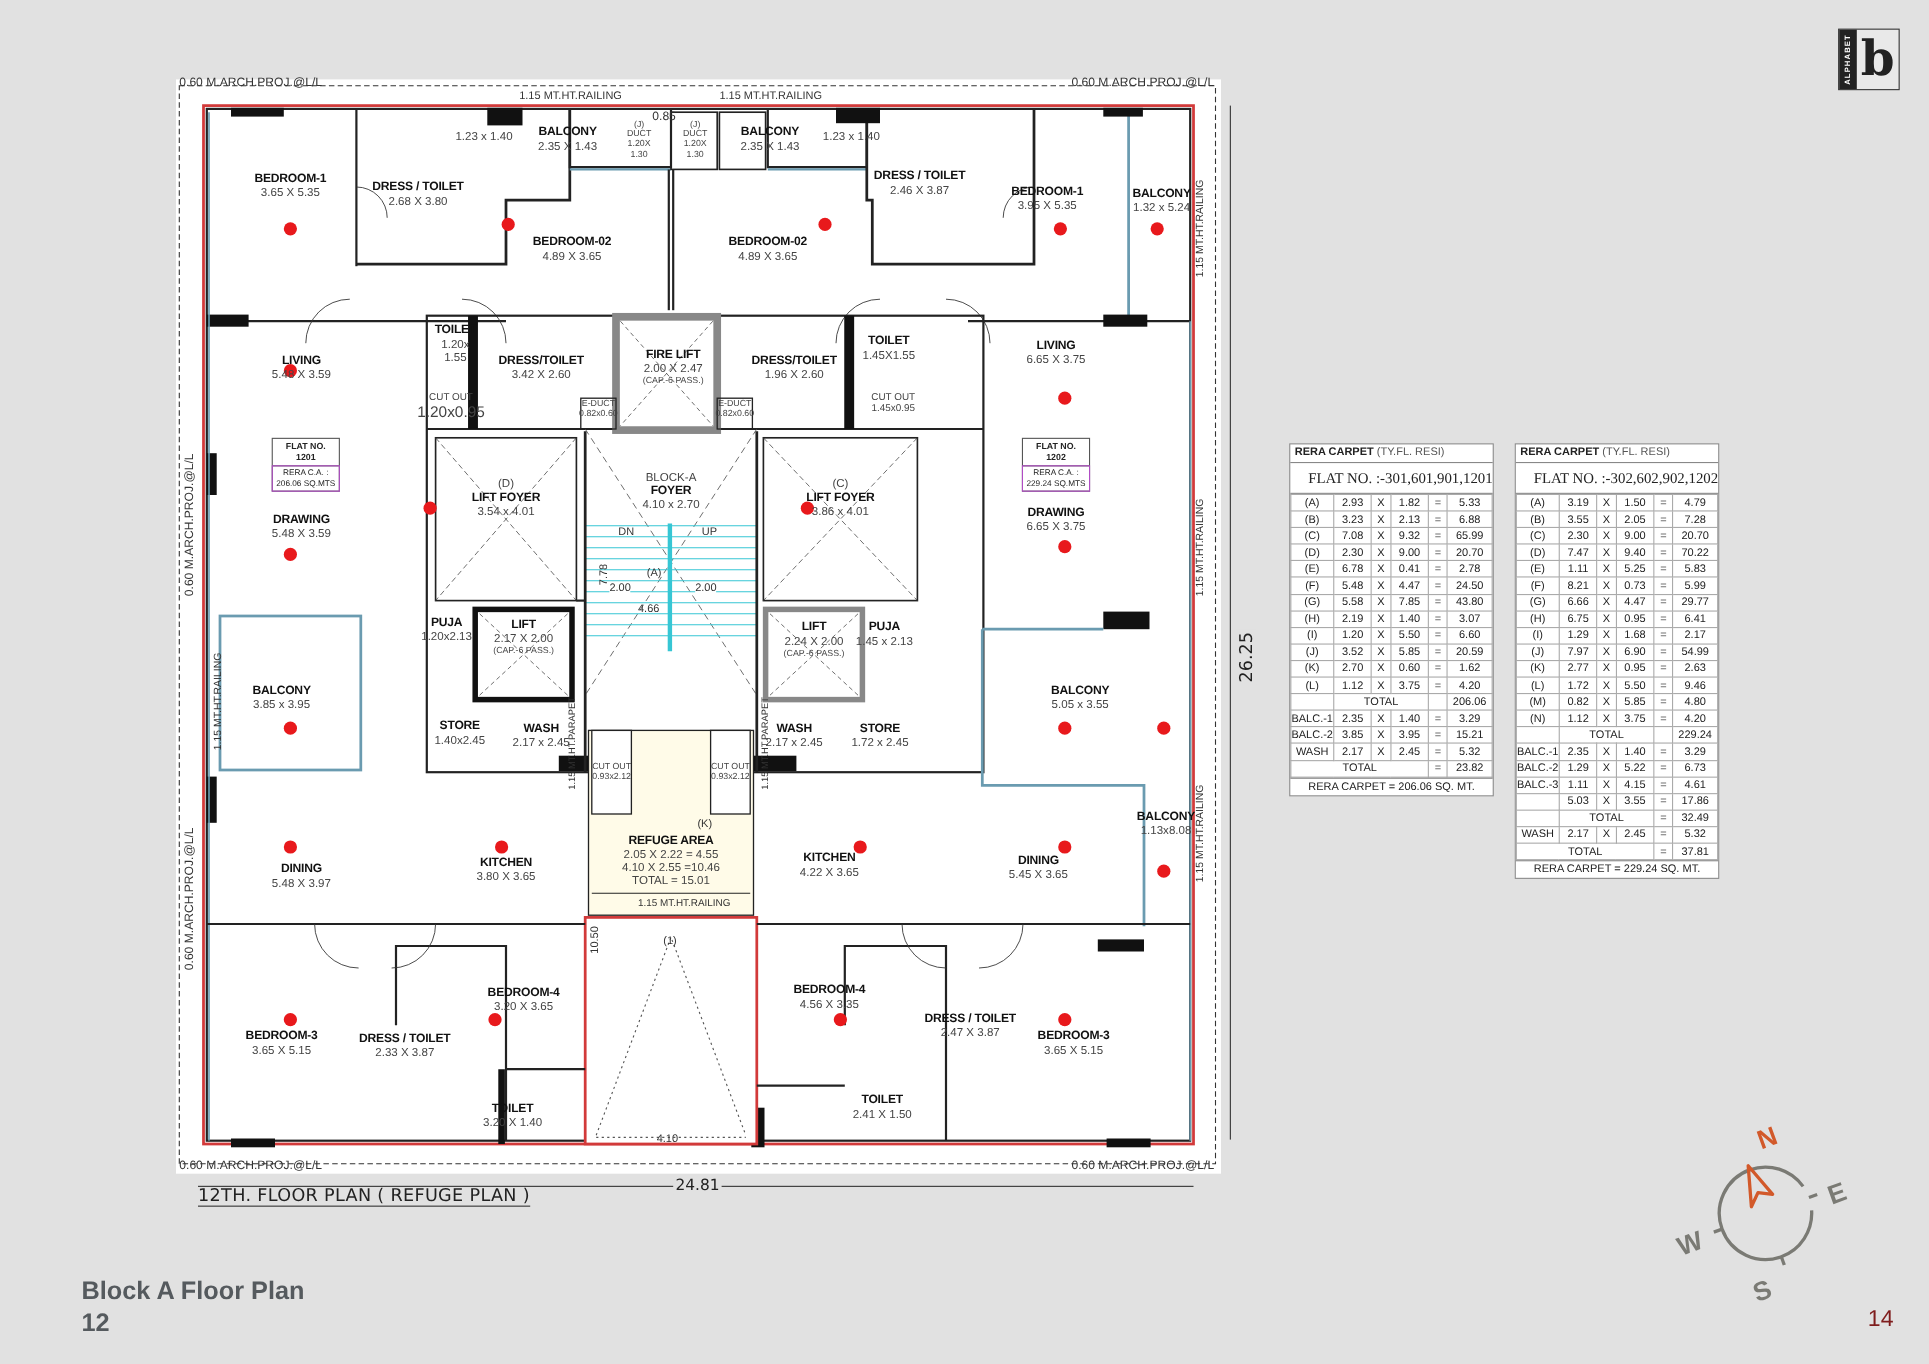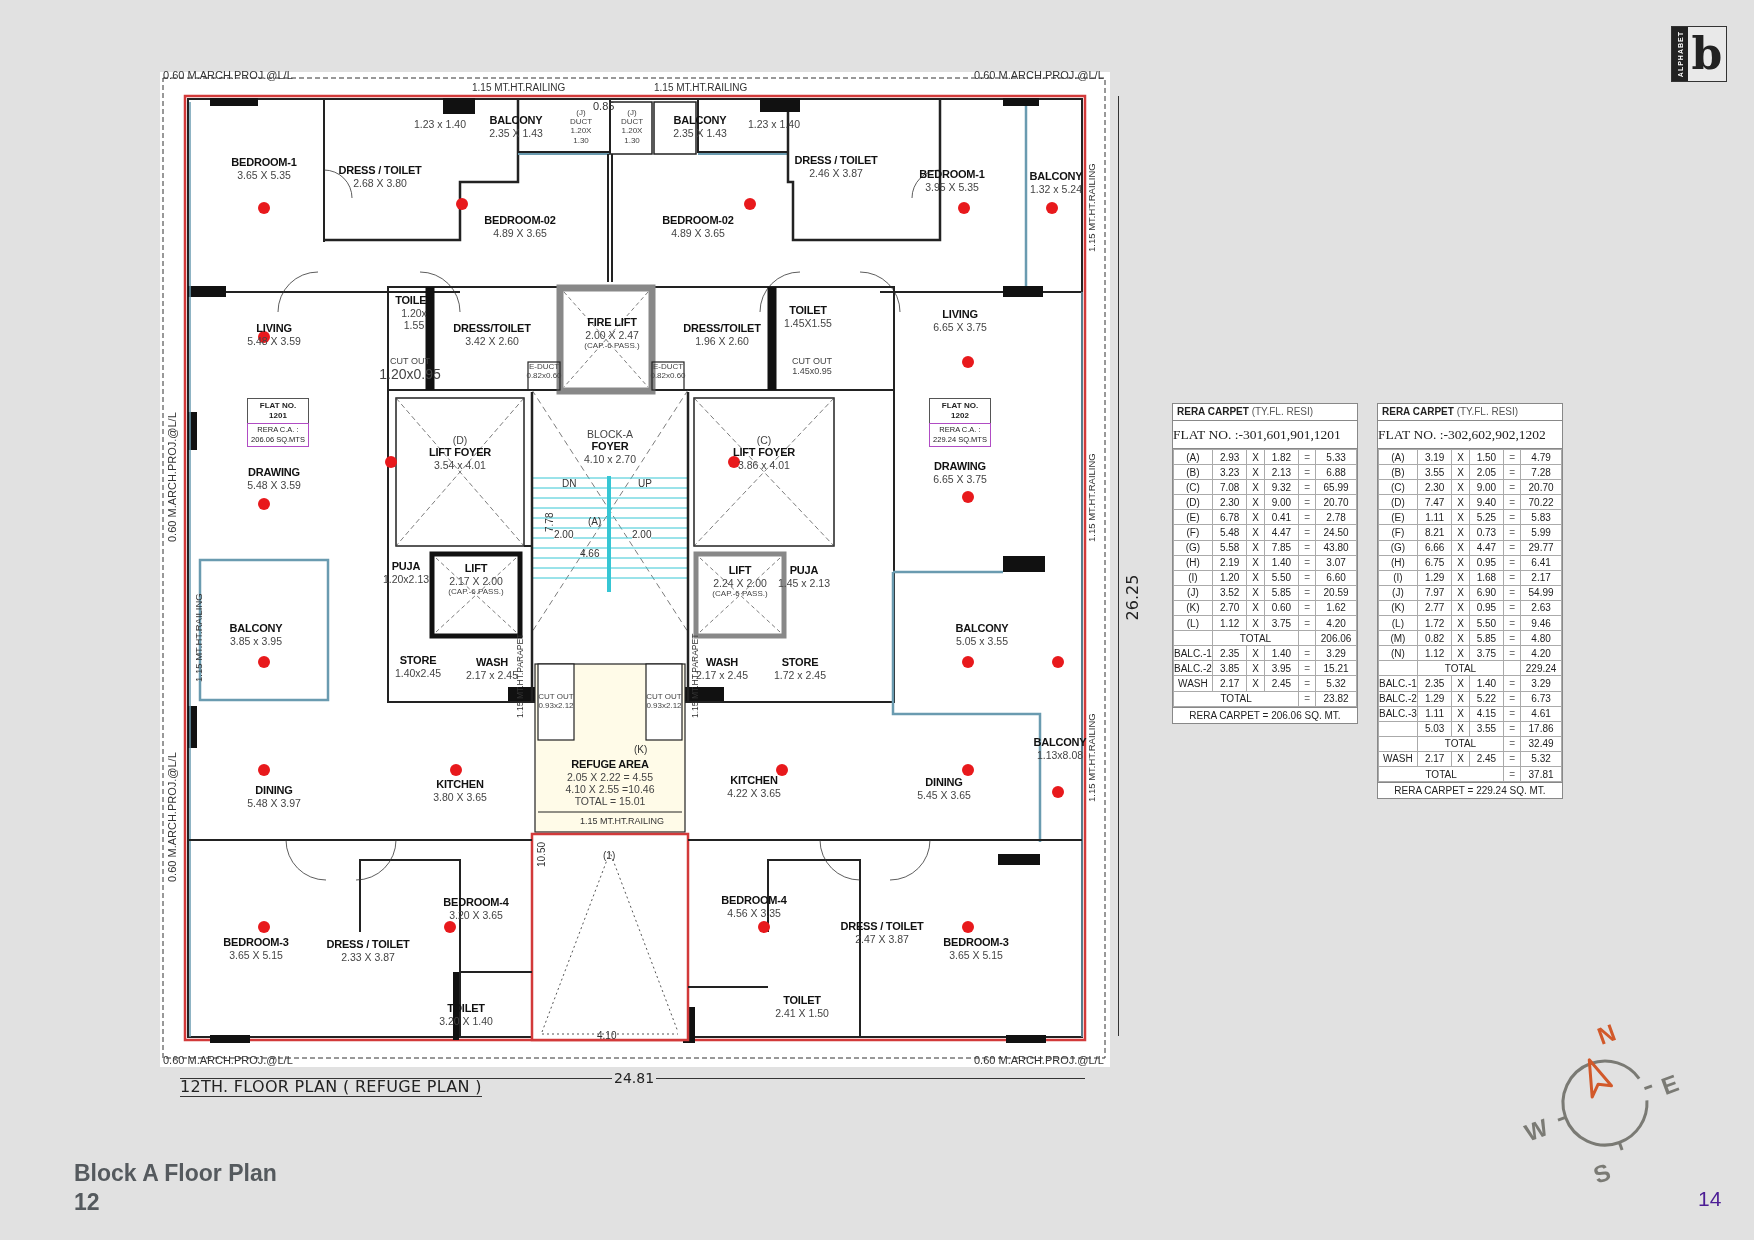--- a/index.html
+++ b/index.html
@@ -29,34 +29,34 @@
   .dim-h { position: absolute; left: 180px; top: 1078px; width: 905px; height: 1px; background: #333; }
   .dim-h-lbl { position: absolute; left: 612px; top: 1070px; font-size: 14px; background: #e1e1e1; padding: 0 2px; font-family: "DejaVu Sans", sans-serif; }
   .dim-v { position: absolute; left: 1118px; top: 96px; width: 1px; height: 940px; background: #333; }
   .dim-v-lbl { position: absolute; left: 1108px; top: 588px; font-size: 16px; transform: rotate(-90deg); transform-origin: center; background: #e1e1e1; font-family: "DejaVu Sans", sans-serif; padding: 0 2px; }
 
   
   .rera { position: absolute; background: #fff; border: 1px solid #888; font-size: 10px; color: #222; }
   .rera .head { border-bottom: 1px solid #888; padding: 2px 4px; font-size: 10px; height: 17px; }
   .rera .head b { font-weight: bold; }
   .rera .head span { color: #555; margin-top: 38px; }
-  .rera .flat { font-family: "Liberation Serif", serif; font-size: 13.5px; text-align: left; padding: 6px 0 5px; border-bottom: 1px solid #888; }
+  .rera .flat { font-family: "Liberation Serif", serif; font-size: 13.5px; text-align: right; padding: 6px 0 5px; border-bottom: 1px solid #888; }
   .rera table { border-collapse: collapse; width: 100%; }
   .rera td { border: 1px solid #aaa; text-align: center; height: 15.1px; font-size: 10px; padding: 0; }
   .rera td.c0 { width: 17%; }
   .rera td.c1 { width: 20%; }
   .rera td.c2 { width: 10%; }
   .rera td.c3 { width: 20%; }
   .rera td.c4 { width: 10%; color: #777; }
   .rera td.c5 { width: 23%; margin-left: 32px; }
   .rera .foot { text-align: center; font-size: 10px; padding: 2px 0; border-top: 1px solid #888; }
 
   
   .page-title { position: absolute; left: 74px; top: 1159px; font-family: "Liberation Sans", sans-serif; font-weight: bold; font-size: 23px; color: #555a5e; line-height: 1.25; }
-  .page-num { position: absolute; left: 1698px; top: 1187px; font-size: 21px; color: #4c1d95; font-family: "Liberation Sans", sans-serif; }
+  .page-num { position: absolute; left: 1698px; top: 1187px; font-size: 21px; color: #7f1d1d; font-family: "Liberation Sans", sans-serif; }
   .compass { position: absolute; left: 1520px; top: 1015px; }
 </style>
 </head>
 <body>
 
 <div class="logo">
   <div class="strip">
       <span>ALPHABET</span>
     </div>
   <div class="glyph">b</div>

